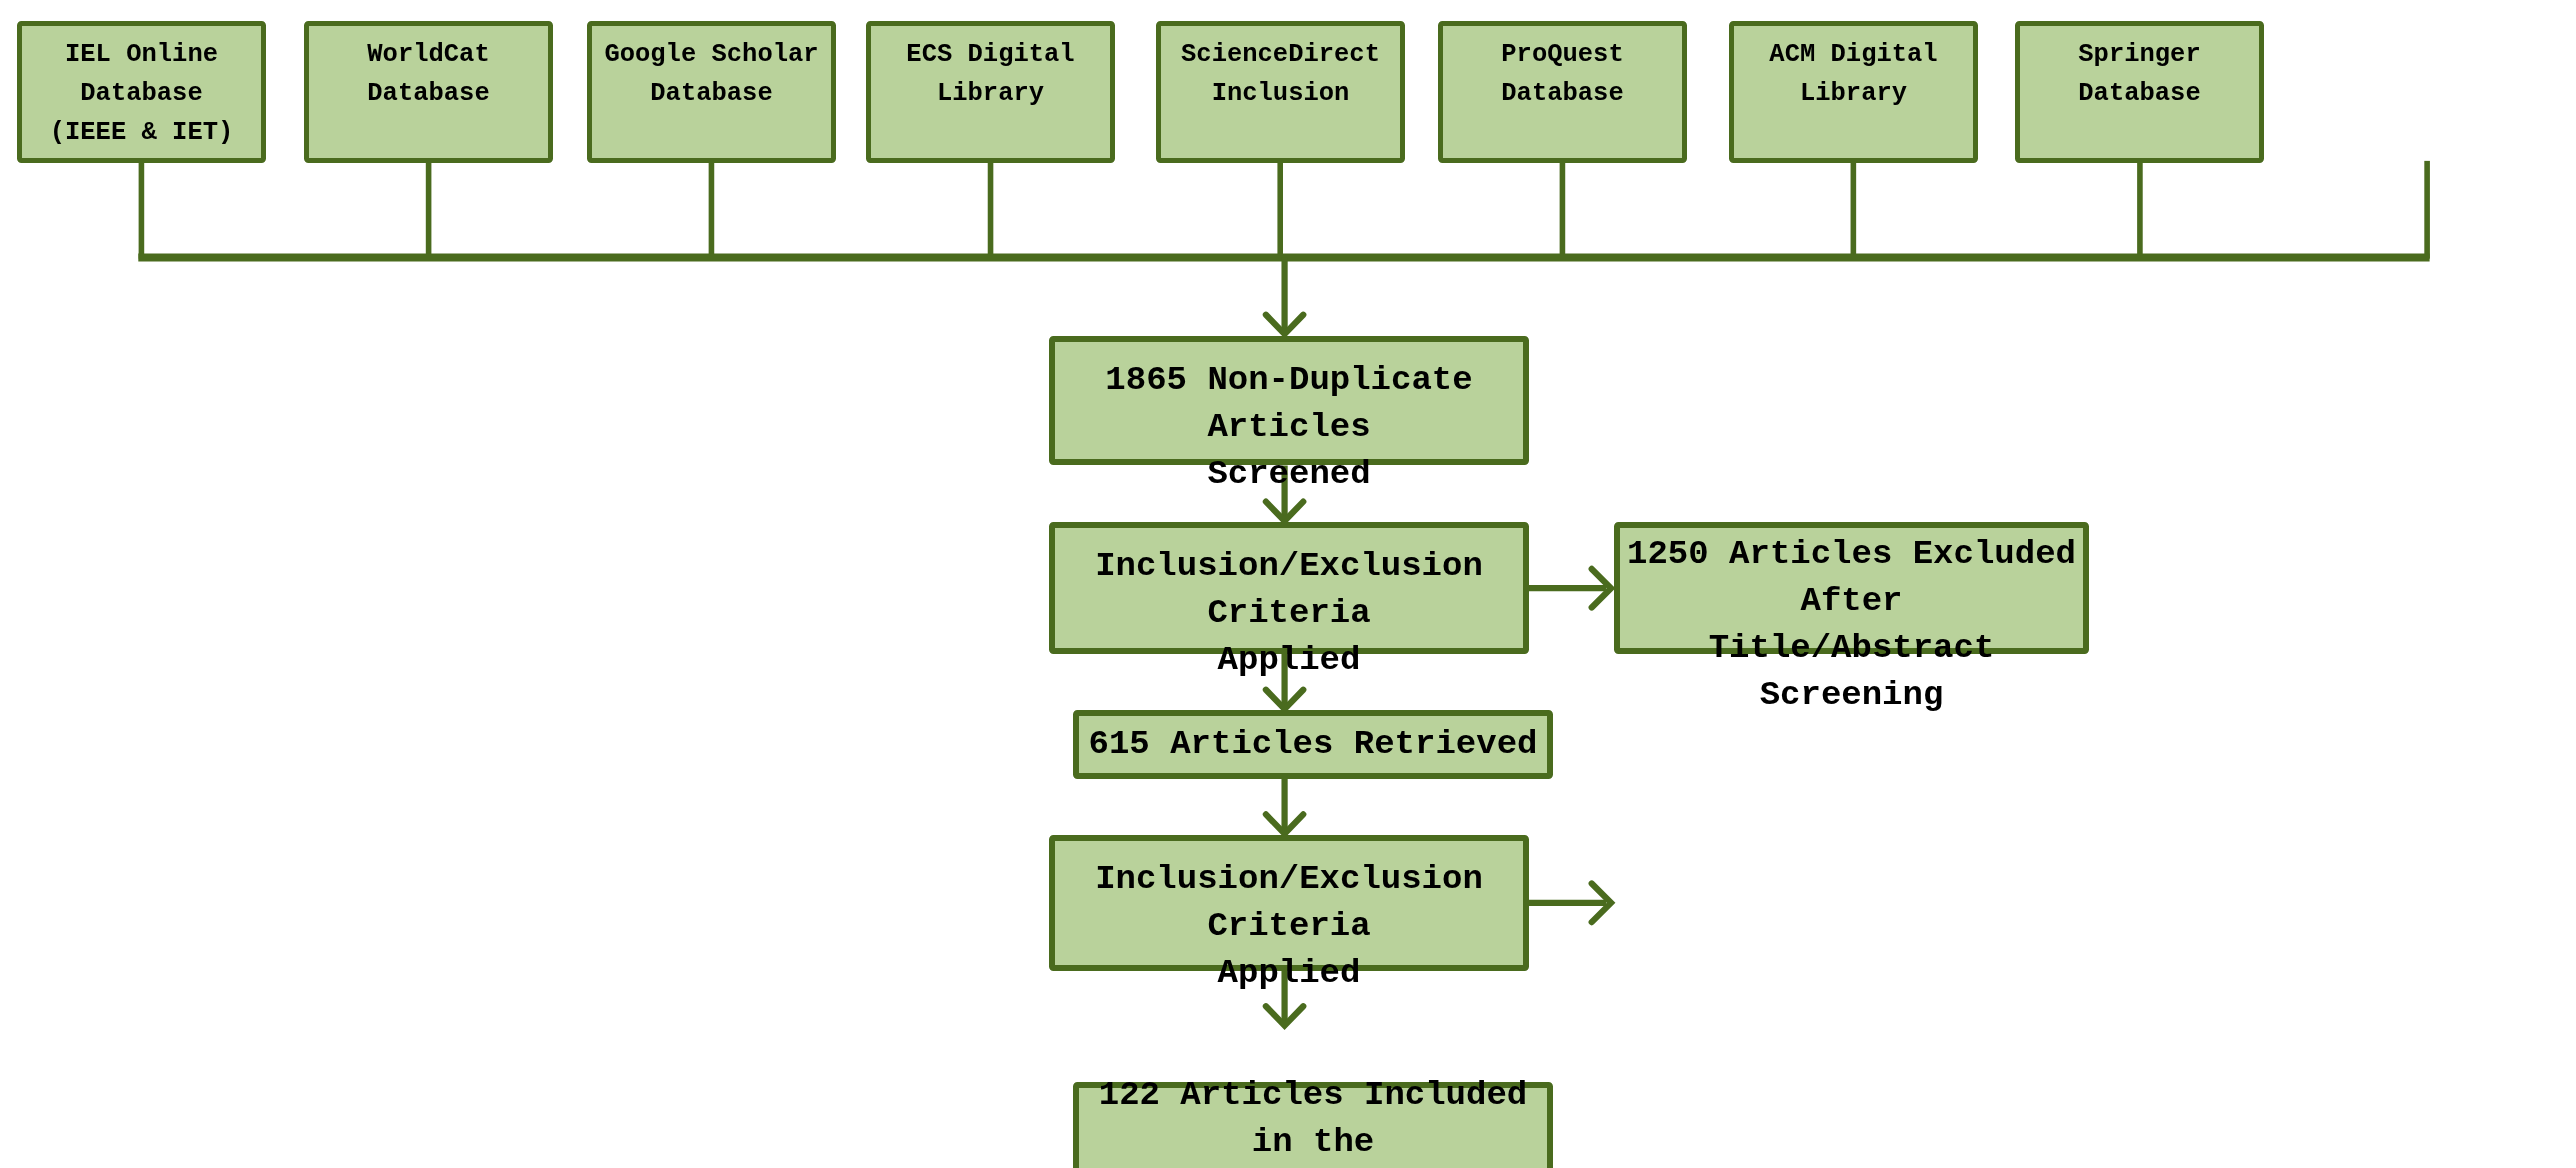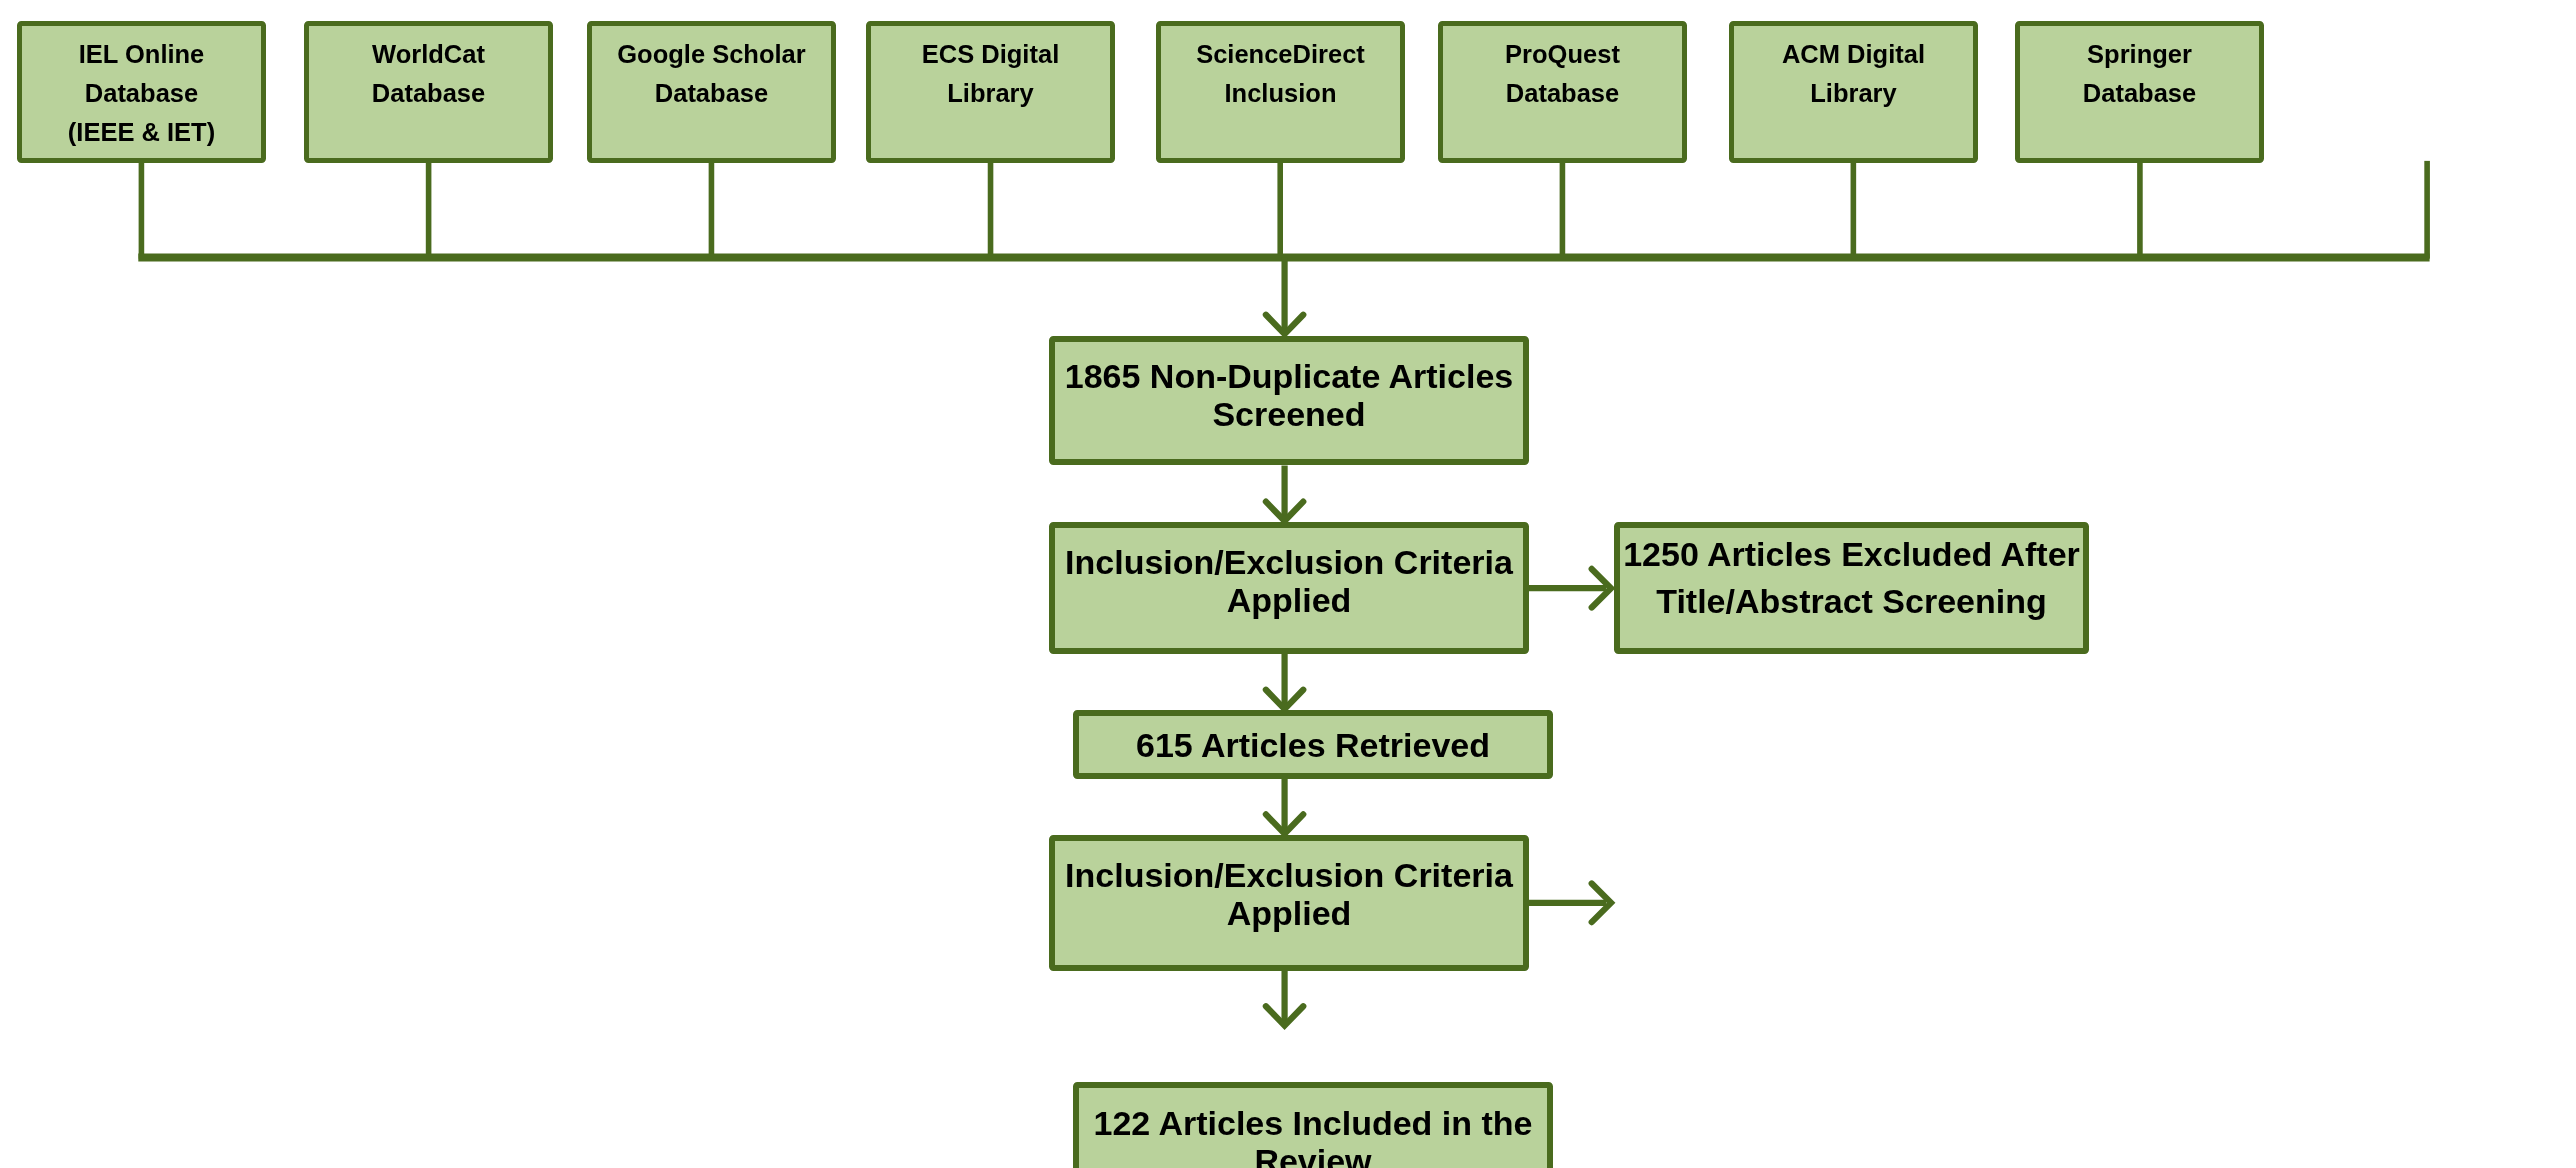--- a/index.html
+++ b/index.html
@@ -5,21 +5,21 @@
   html, body {
     margin: 0;
     padding: 0;
     background: #ffffff;
   }
   #canvas {
     position: relative;
     width: 2576px;
     height: 1169px;
     background: var(--background, #ffffff);
-    font-family: Liberation Sans, sans-serif;
+    font-family: Liberation Mono, monospace;
     overflow: hidden;
   }
   #connectors {
     position: absolute;
     left: 0; top: 0;
     width: 2576px;
     height: 1169px;
   }
   #connectors line, #connectors polyline {
     stroke: var(--connector, #4a6b1e);
@@ -46,21 +46,21 @@
     top: 21px;
     border-width: 5.6px;
     font-size: 25.5px;
     line-height: 39px;
     padding-top: 8.7px;
   }
   .mid {
     left: 1049px;
     width: 480px;
     font-size: 34px;
-    line-height: 38px;
+    line-height: 47px;
     padding-top: 15px;
   }
   .side {
     left: 1614px;
     width: 475px;
     font-size: 34px;
     line-height: 47px;
     padding-top: 3px;
   }
   .ctr {

